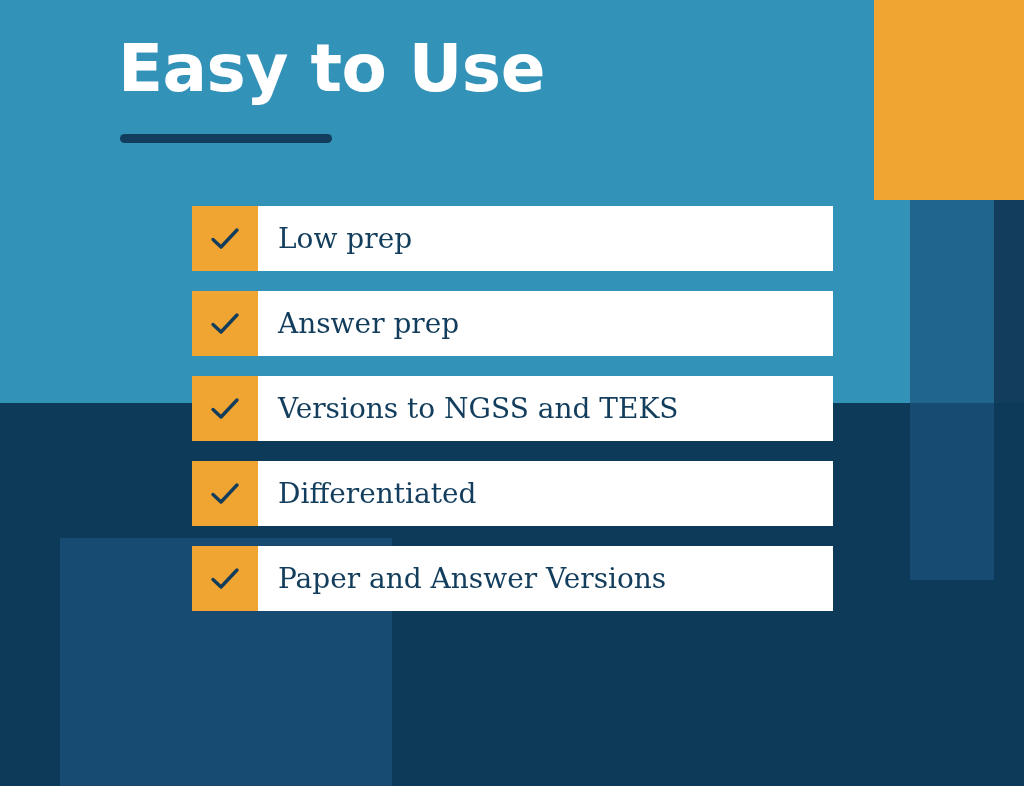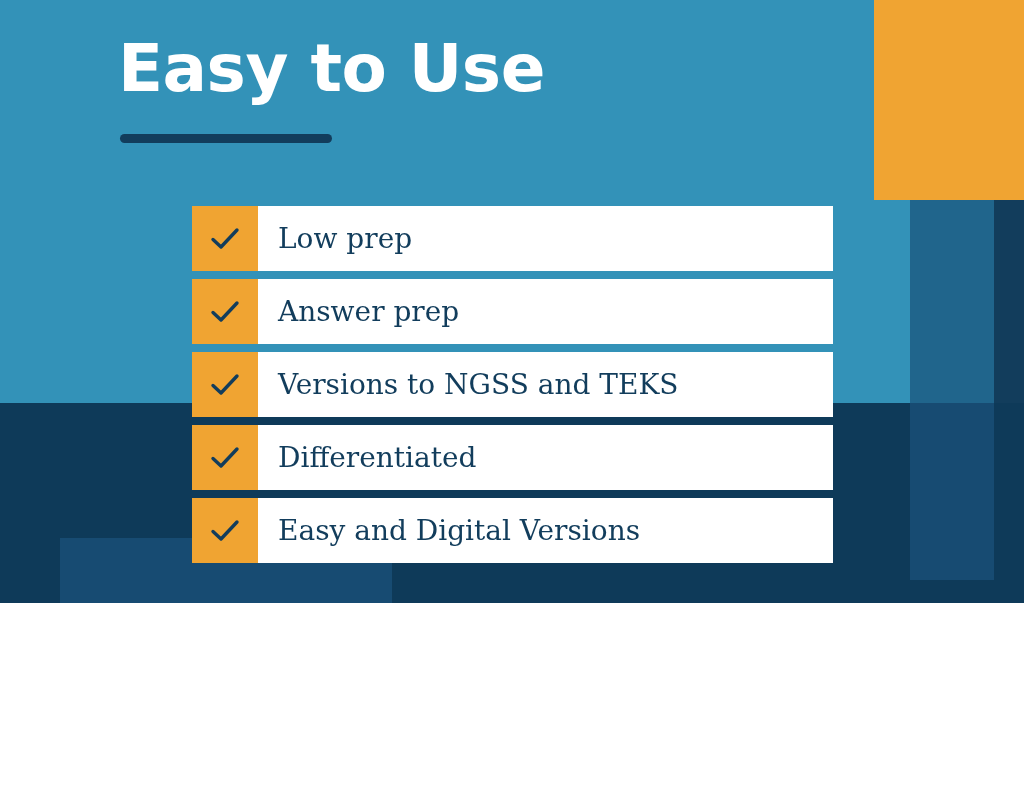--- a/index.html
+++ b/index.html
@@ -4,21 +4,21 @@
 <title>Easy to Use</title>
 <style>
   html, body {
     margin: 0;
     padding: 0;
     background: #ffffff;
   }
   .slide {
     position: relative;
     width: 1024px;
-    height: 603px;
+    height: 786px;
     overflow: hidden;
     font-family: "Liberation Sans", sans-serif;
     background: #123d5c;
   }
 
   
   .bg-teal {
     position: absolute;
     left: 0;
     top: 0;
@@ -106,21 +106,21 @@
   .checklist {
     position: absolute;
     left: 192px;
     top: 206px;
     width: 641px;
   }
   .check-row {
     display: flex;
     align-items: stretch;
     height: 65px;
-    margin-bottom: 8px;
+    margin-bottom: 20px;
     background: #ffffff;
   }
   .check-row:last-child {
     margin-bottom: 0;
   }
   .check-box {
     flex: 0 0 66px;
     width: 66px;
     background: #f0a432;
     display: flex;
@@ -198,17 +198,17 @@
       </div>
       <div class="check-label">Differentiated</div>
     </div>
 
     <div class="check-row">
       <div class="check-box">
         <svg width="30" height="24" viewBox="0 0 30 24" aria-hidden="true">
           <path d="M3 12.5 L11 20 L27 3" fill="none" stroke="#123d5c" stroke-width="3.4" stroke-linecap="round" stroke-linejoin="round"></path>
         </svg>
       </div>
-      <div class="check-label">Easy and Digital Versions</div>
+      <div class="check-label">Paper and Answer Versions</div>
     </div>
 
   </div>
 </div>
 
 </body></html>

